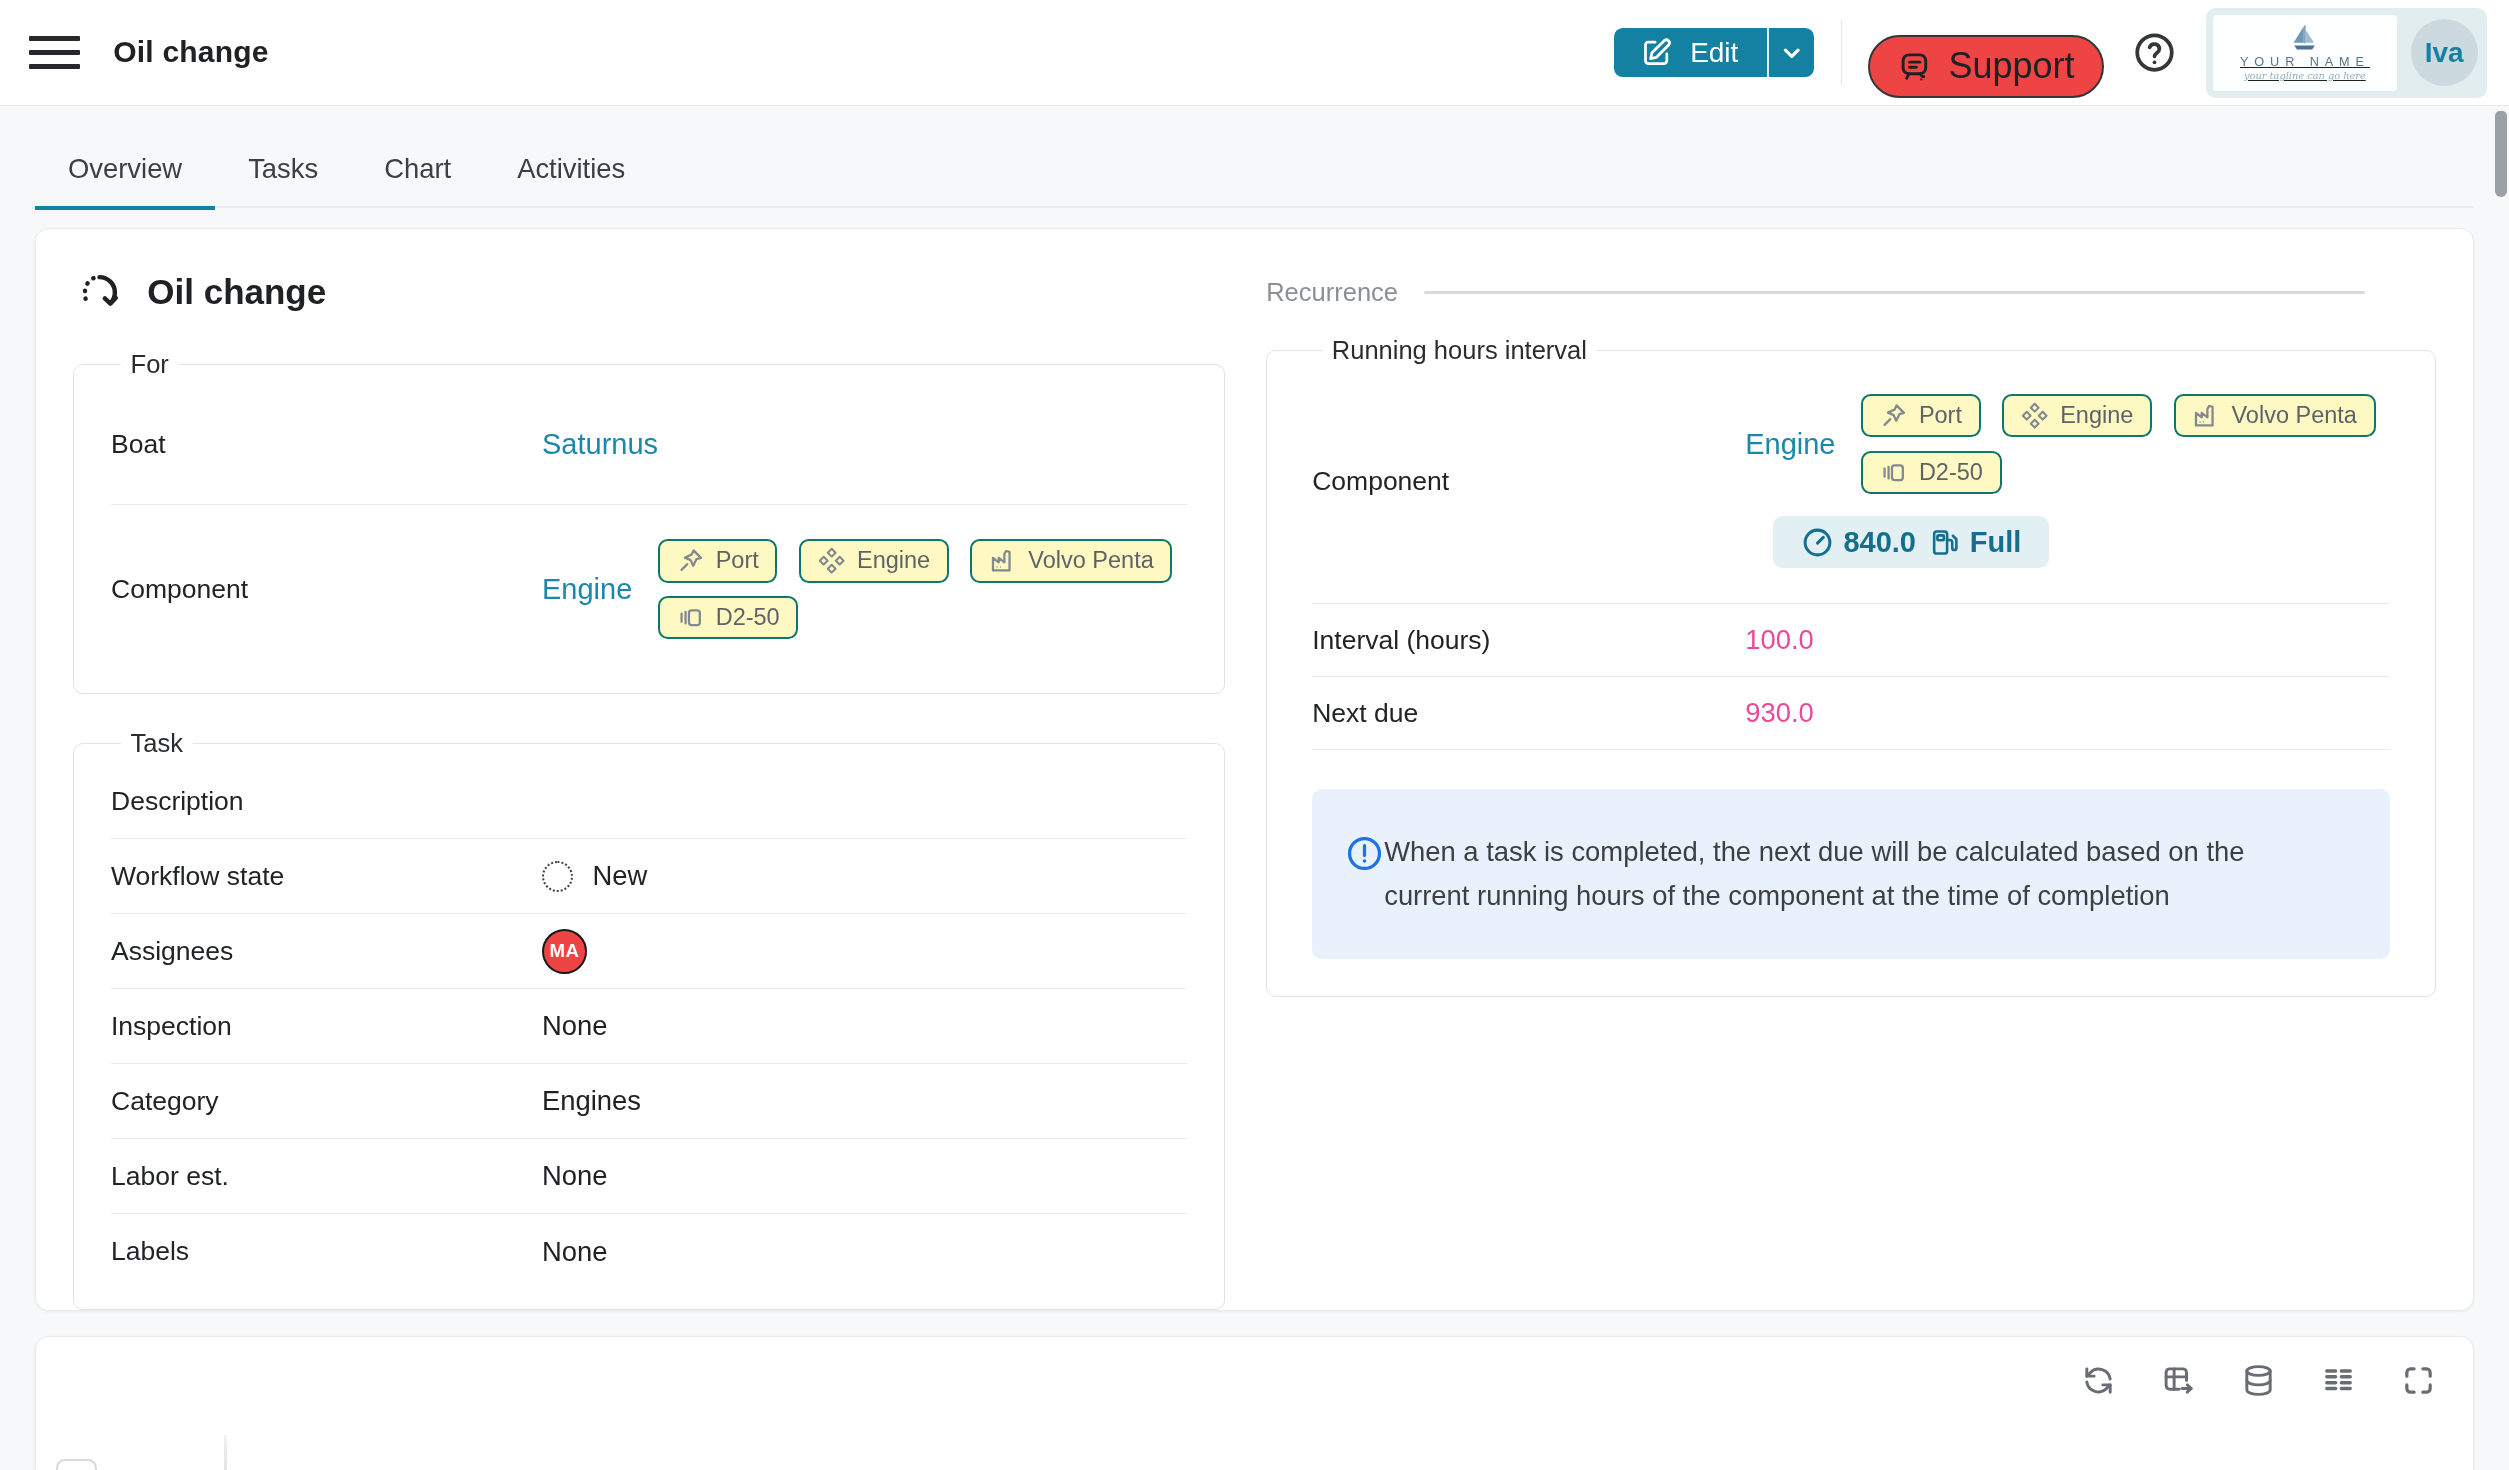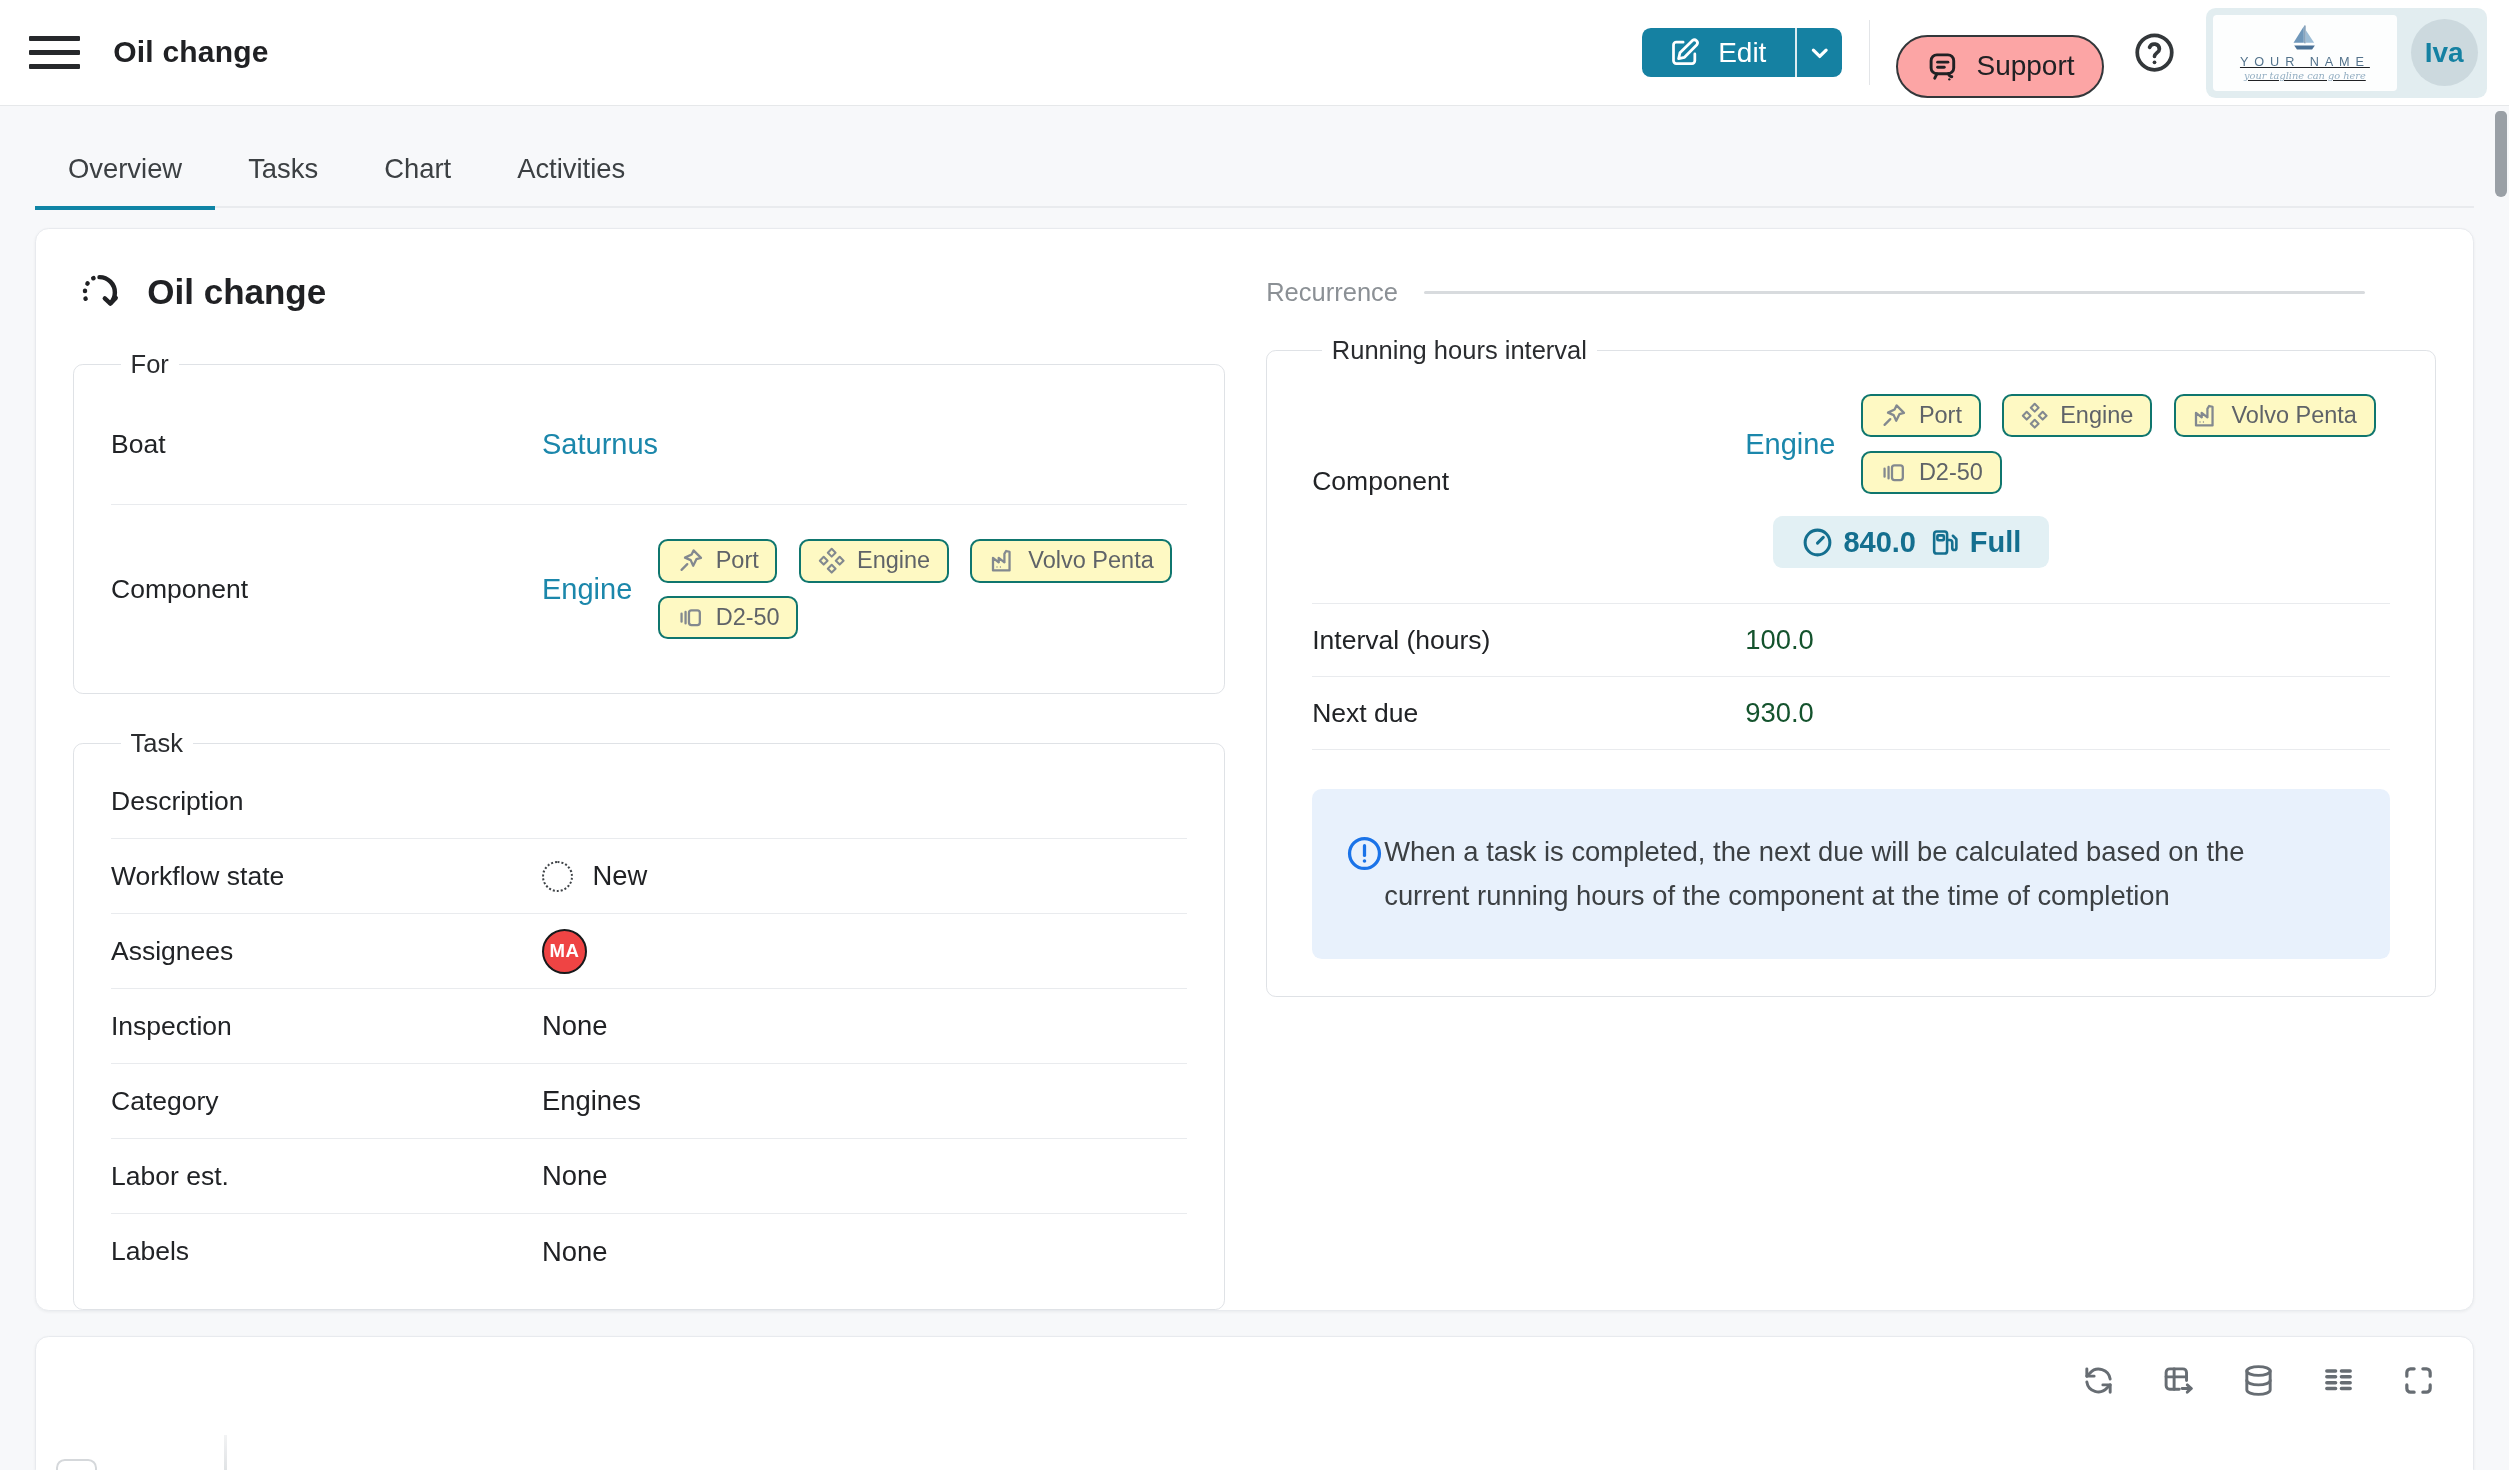--- a/index.html
+++ b/index.html
@@ -27,22 +27,22 @@
     background:#1581a2; color:#fff; font-size:28px; font-weight:500;
     padding:0 29px 0 25.5px; font-family:inherit;
   }
   .btn-edit-caret {
     width:47px; border:none; cursor:pointer; background:#1581a2; color:#fff;
     border-left:2px solid rgba(255,255,255,.85); display:flex; align-items:center; justify-content:center;
   }
   .vdiv { width:1px; height:65px; background:#e3e5e8; margin:0 26.5px; }
   .btn-support {
     display:flex; align-items:center; gap:15.7px; height:63px; cursor:pointer;
-    background:#fca5a5; border:2.9px solid #33373a; border-radius:33px;
-    padding:0 27.4px; font-size:28px; font-weight:500; color:#202124; font-family:inherit;margin-top:27px;
+    background:#ef4444; border:2.9px solid #33373a; border-radius:33px;
+    padding:0 27.4px; font-size:36px; font-weight:500; color:#202124; font-family:inherit;margin-top:27px;
   }
   .btn-help { background:none; border:none; cursor:pointer; color:#33373a; margin-left:21.6px; display:flex; align-items:center; }
   .user-chip {
     margin-left:23.5px; background:#e2edf0; border-radius:9.8px; height:90px;
     display:flex; align-items:center; gap:13.7px; padding:6.9px 9.8px 6.9px 6.9px; cursor:pointer;
   }
   .logo-box {
     width:184px; height:76px; background:#fdfefe; border-radius:3.9px;
     display:flex; flex-direction:column; align-items:center; justify-content:center; gap:0;text-decoration:underline;
   }
@@ -104,21 +104,21 @@
   .rec-comp-row .lbl { width:433px; flex-shrink:0; font-size:26.5px; color:#212326; align-self:center; }
   .rec-value { display:flex; flex-direction:column; }
   .chip {
     margin-top:21.6px; align-self:flex-start; display:inline-flex; align-items:center; gap:13px;
     background:#e2f0f4; border-radius:9.8px; padding:9.8px 27.4px;
     color:#146f8f; font-size:29px; font-weight:600;margin-left:28px;
   }
   .chip .chip-part { display:inline-flex; align-items:center; gap:9.8px; }
   .rrow { min-height:73px; }
   .rrow .lbl { width:433px; }
-  .rrow .val { font-size:27.4px; color:#14532d; }
+  .rrow .val { font-size:27.4px; color:#ec4899; }
   .info-box {
     margin-top:39px; background:#e8f1fc; border-radius:9.8px;
     display:flex; padding:41px 33px; align-items:flex-start;
   }
   .info-box svg { flex-shrink:0; color:#1a73e8; margin-top:3.9px; }
   .info-text { font-size:27.4px; line-height:44px; color:#3c4043; max-width:882px; }
   
   .card-bottom { margin-top:25.5px; height:147px; position:relative; padding:25.5px 37px; }
   .toolbar { display:flex; justify-content:flex-end; gap:45px; }
   .tool-btn { background:none; border:none; cursor:pointer; color:#676d73; padding:0; display:flex; }

